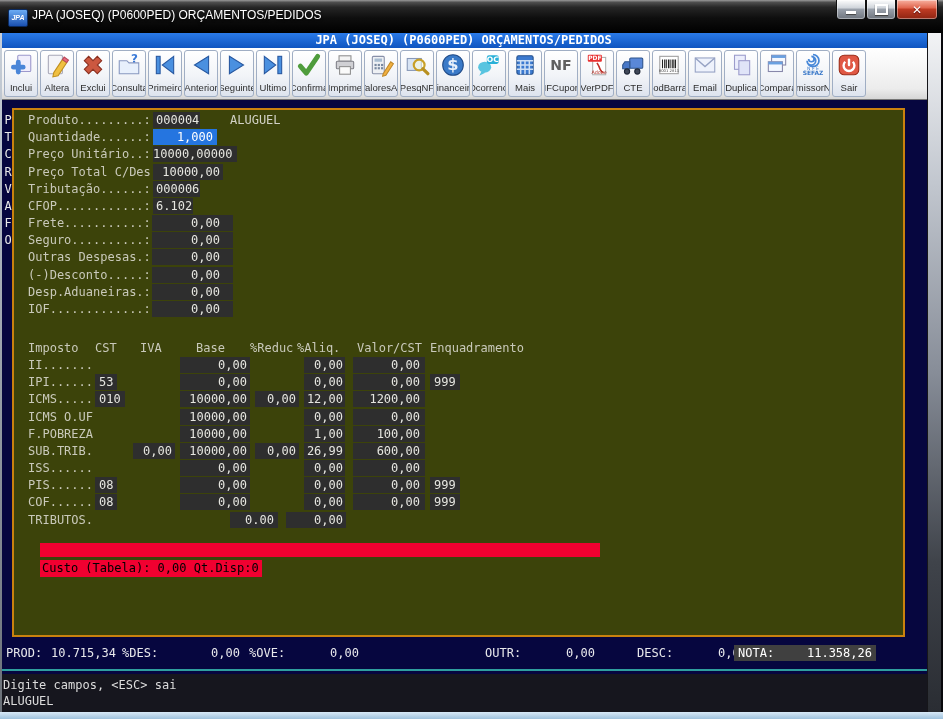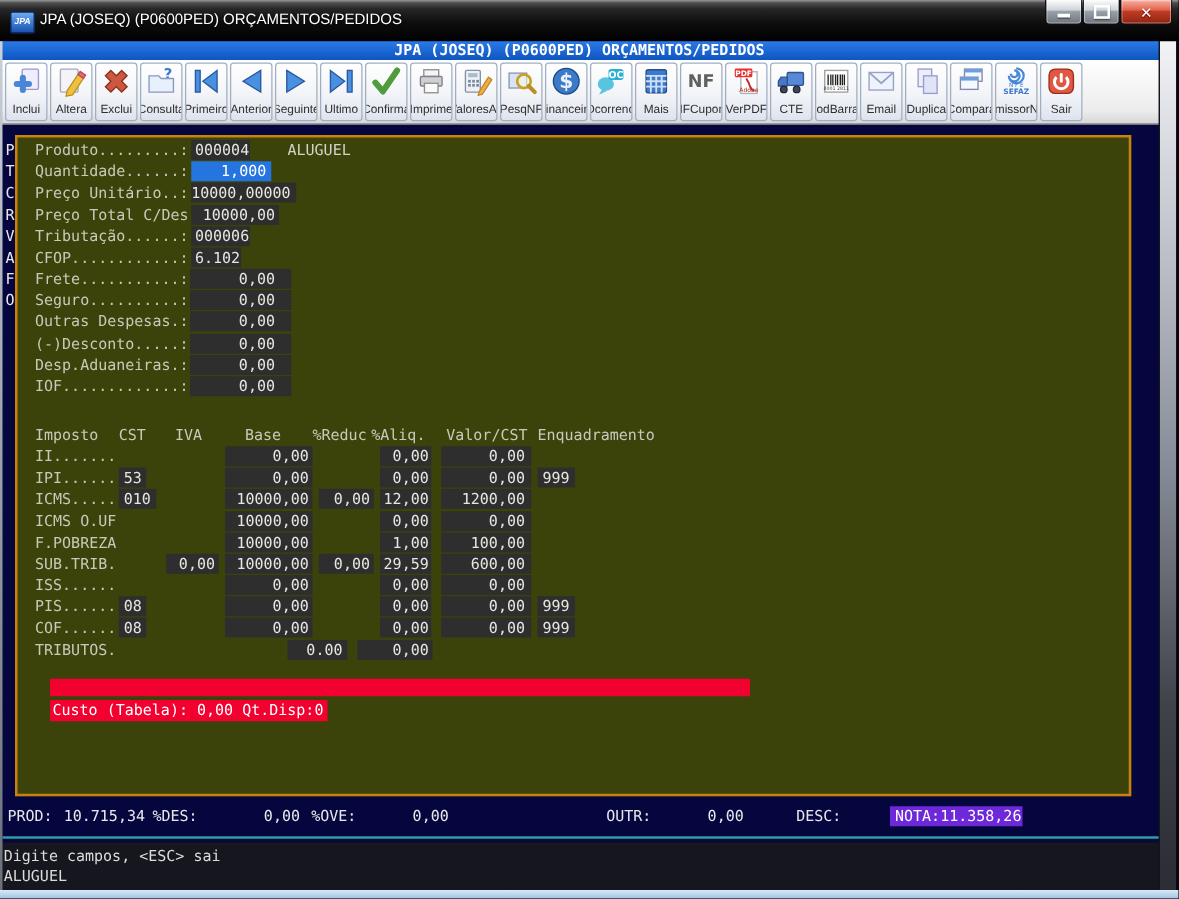--- a/index.html
+++ b/index.html
@@ -64,21 +64,21 @@
   .tbox.iva  {left:133px;width:42px;padding-right:3px;}
   .tbox.base {left:180px;width:70px;padding-right:3px;}
   .tbox.reduc{left:255px;width:44px;padding-right:3px;}
   .tbox.aliq {left:304px;width:41px;padding-right:2px;}
   .tbox.valor{left:353px;width:72px;padding-right:5px;}
   .tbox.enq  {left:430px;padding:0 4px;}
   .tbox.x0   {left:230px;width:48px;padding-right:4px;}
   .tbox.x1   {left:286px;width:60px;padding-right:3px;}
 
   .redbar{position:absolute;left:40px;top:543px;width:560px;height:14px;background:#f10030;}
-  .custoline{position:absolute;left:40px;top:560px;width:222px;height:17px;background:#f10030;color:#ffffff;
+  .custoline{position:absolute;left:40px;top:560px;width:222px;height:17px;background:#f10030;color:#000000;
     font:12px/17px "DejaVu Sans Mono",monospace;display:flex;justify-content:space-between;
     padding:0 8px 0 2px;box-sizing:border-box;white-space:pre;}
 
   
   .seg{position:absolute;top:645px;height:16px;color:#e8e8ec;font:12px/16px "DejaVu Sans Mono",monospace;
     display:flex;justify-content:space-between;white-space:pre;}
   .seg.nota{background:#f10030;color:#fff;padding:0 4px;box-sizing:border-box;}
   .tealline{position:absolute;left:2px;top:669px;width:925px;height:2px;background:#2f9e9e;}
   .msgarea{position:absolute;left:0;top:674px;width:927px;height:38px;background:#16161e;}
   .msgline{position:absolute;left:3px;color:#dcdcdc;font:12px/16px "DejaVu Sans Mono",monospace;white-space:pre;}
@@ -478,21 +478,21 @@
       <div class="tbox aliq r" style="top: 409px;">0,00</div>
       <div class="tbox valor r" style="top: 409px;">0,00</div>
       <span class="tlabel" style="top: 426px; left: 28px;">F.POBREZA</span>
       <div class="tbox base r" style="top: 426px;">10000,00</div>
       <div class="tbox aliq r" style="top: 426px;">1,00</div>
       <div class="tbox valor r" style="top: 426px;">100,00</div>
       <span class="tlabel" style="top: 443px; left: 28px;">SUB.TRIB.</span>
       <div class="tbox iva r" style="top: 443px;">0,00</div>
       <div class="tbox base r" style="top: 443px;">10000,00</div>
       <div class="tbox reduc r" style="top: 443px;">0,00</div>
-      <div class="tbox aliq r" style="top: 443px;">29,59</div>
+      <div class="tbox aliq r" style="top: 443px;">26,99</div>
       <div class="tbox valor r" style="top: 443px;">600,00</div>
       <span class="tlabel" style="top: 460px; left: 28px;">ISS......</span>
       <div class="tbox base r" style="top: 460px;">0,00</div>
       <div class="tbox aliq r" style="top: 460px;">0,00</div>
       <div class="tbox valor r" style="top: 460px;">0,00</div>
       <span class="tlabel" style="top: 477px; left: 28px;">PIS......</span>
       <div class="tbox cst" style="top: 477px;">08</div>
       <div class="tbox base r" style="top: 477px;">0,00</div>
       <div class="tbox aliq r" style="top: 477px;">0,00</div>
       <div class="tbox valor r" style="top: 477px;">0,00</div>
@@ -505,21 +505,21 @@
       <div class="tbox enq" style="top: 494px;">999</div>
       <span class="tlabel" style="top: 512px; left: 28px;">TRIBUTOS.</span>
       <div class="tbox x0 r" style="top: 512px;">0.00</div>
       <div class="tbox x1 r" style="top: 512px;">0,00</div>
       <div class="seg" style="left: 6px; width: 110px;"><span>PROD:</span><span>10.715,34</span></div>
       <div class="seg" style="left: 122px; width: 118px;"><span>%DES:</span><span>0,00</span></div>
       <div class="seg" style="left: 249px; width: 110px;"><span>%OVE:</span><span>0,00</span></div>
       <div class="seg" style="left: 367px; width: 110px; margin-top: 40px;"><span>FRET:</span><span>0,00</span></div>
       <div class="seg" style="left: 485px; width: 110px;"><span>OUTR:</span><span>0,00</span></div>
       <div class="seg" style="left: 603px; width: 110px; padding-left: 34px;"><span>DESC:</span><span>0,00</span></div>
-      <div class="seg nota" style="left: 712px; width: 106px; background: #6d28d9;"><span>NOTA:</span><span>11.358,26</span></div>
+      <div class="seg nota" style="left: 734px; width: 142px; background: #404040;"><span>NOTA:</span><span>11.358,26</span></div>
     </div>
 
   <div class="redbar"></div>
   <div class="custoline">
     <span>Custo (Tabela): 0,00 Qt.Disp:</span>
     <span>0</span>
   </div>
 
   <div class="tealline"></div>
   <div class="msgarea">

